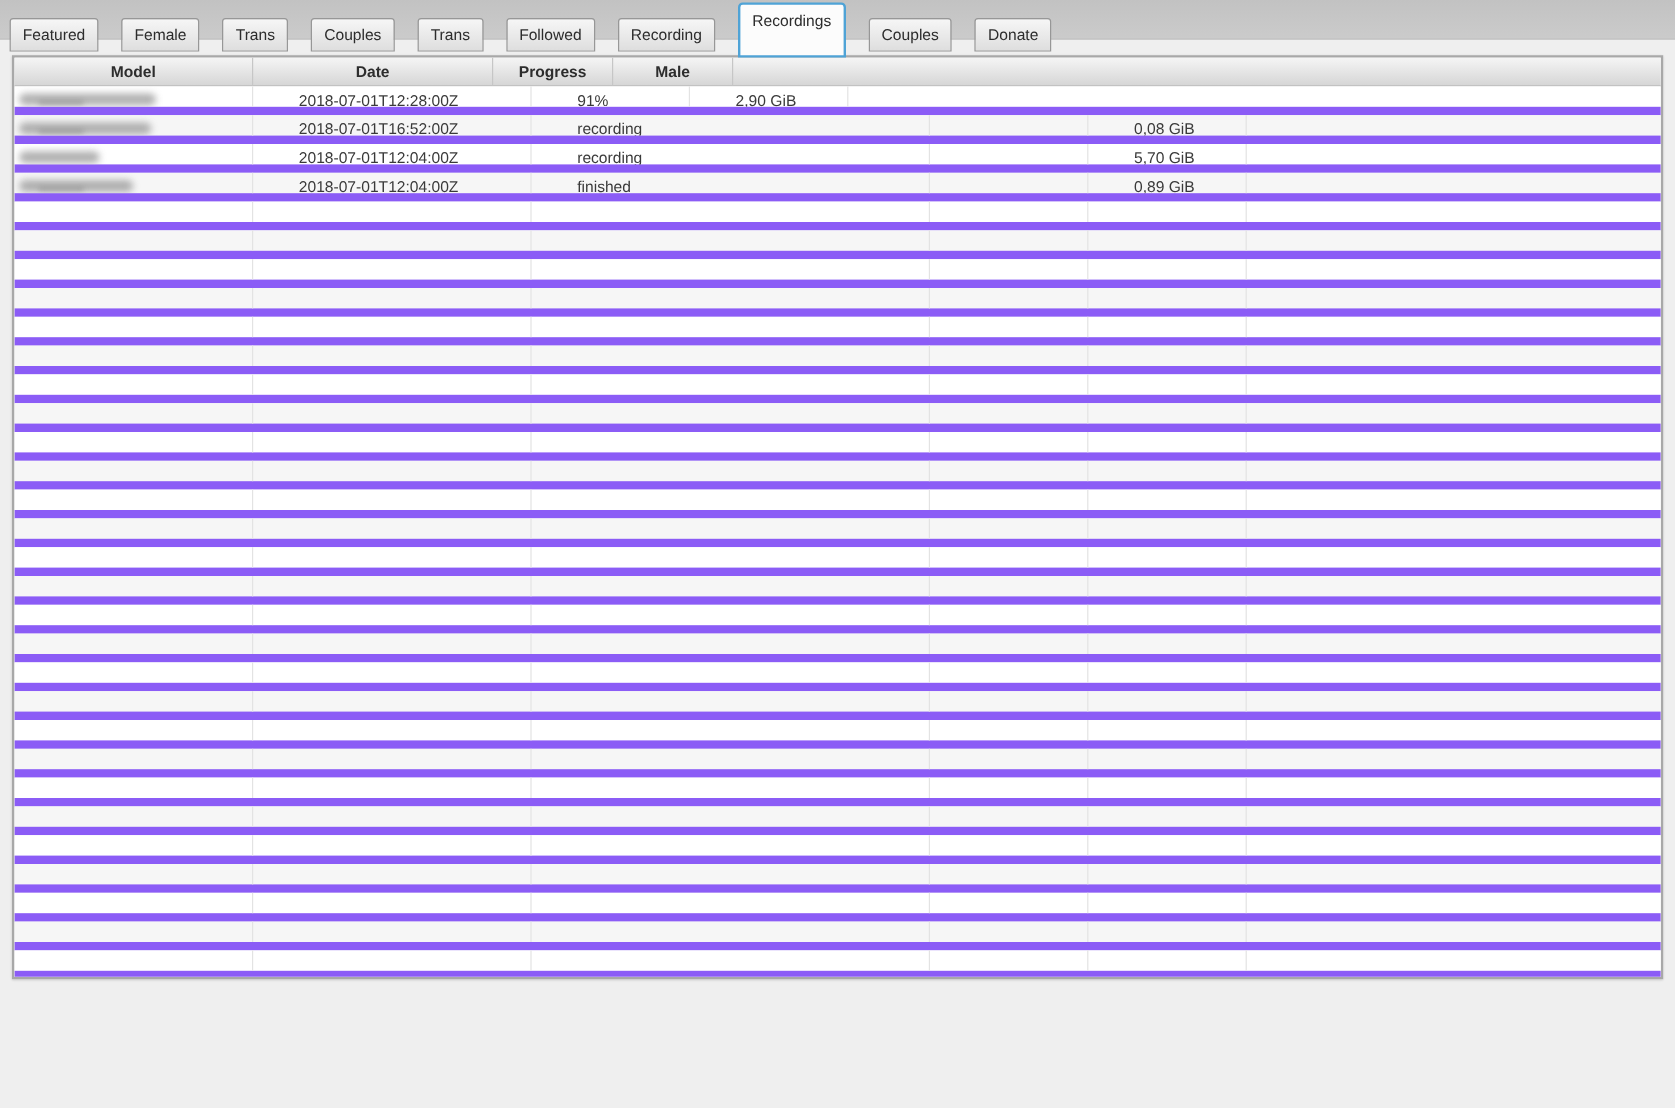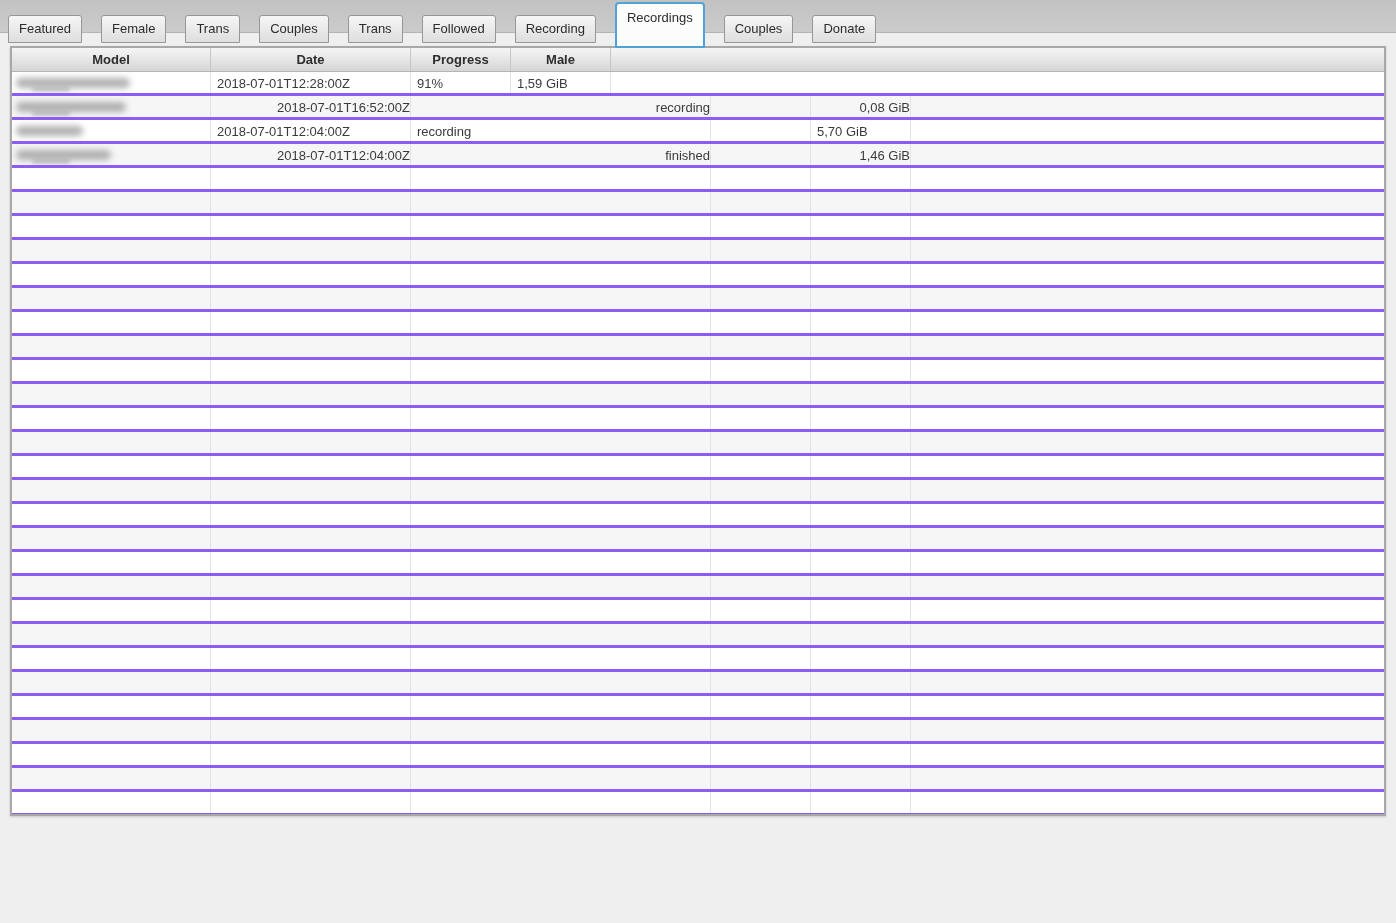--- a/index.html
+++ b/index.html
@@ -76,24 +76,25 @@
     color: #2d2d2d;
     text-align: center;
     line-height: 23px;
     border-right: 1px solid #c6c6c6;
     overflow: hidden;
     flex: 0 0 auto;
   }
   .trow {
     display: flex;
     height: 24px;
-    border-bottom: 3px solid #8b5cf6;
+    border-bottom: 7px solid #8b5cf6;
     background: #ffffff;
-  }
-  .trow.alt { background: #f6f6f6; text-align: right; }
+    gap: 32px;
+  }
+  .trow.alt { background: #f6f6f6; }
   .td {
     line-height: 23px;
     padding-left: 6px;
     border-right: 1px solid #e3e3e3;
     overflow: hidden;
     white-space: nowrap;
     flex: 0 0 auto;
     position: relative;
   }
   .col-model    { width: 199px; }
@@ -139,21 +140,21 @@
         <div class="th col-filler"></div>
       </div>
     <div id="tbody">
         <div class="trow">
           <div class="td col-model">
             <span class="blur-name" style="width: 114px;"></span>
             <span class="blur-dash"></span>
           </div>
           <div class="td col-date">2018-07-01T12:28:00Z</div>
           <div class="td col-progress">91%</div>
-          <div class="td col-size">1,59 GiB</div>
+          <div class="td col-size">2,90 GiB</div>
           <div class="td col-filler"></div>
         </div>
         <div class="trow alt">
           <div class="td col-model">
             <span class="blur-name" style="width: 110px;"></span>
             <span class="blur-dash"></span>
           </div>
           <div class="td col-date">2018-07-01T16:52:00Z</div>
           <div class="td col-status">recording</div>
           <div class="td col-progress"></div>
@@ -171,21 +172,21 @@
           <div class="td col-filler"></div>
         </div>
         <div class="trow alt">
           <div class="td col-model">
             <span class="blur-name" style="width: 95px;"></span>
             <span class="blur-dash"></span>
           </div>
           <div class="td col-date">2018-07-01T12:04:00Z</div>
           <div class="td col-status">finished</div>
           <div class="td col-progress"></div>
-          <div class="td col-size">1,46 GiB</div>
+          <div class="td col-size">0,89 GiB</div>
           <div class="td col-filler"></div>
         </div>
         <div class="trow">
           <div class="td col-model"></div>
           <div class="td col-date"></div>
           <div class="td col-status"></div>
           <div class="td col-progress"></div>
           <div class="td col-size"></div>
           <div class="td col-filler"></div>
         </div>

